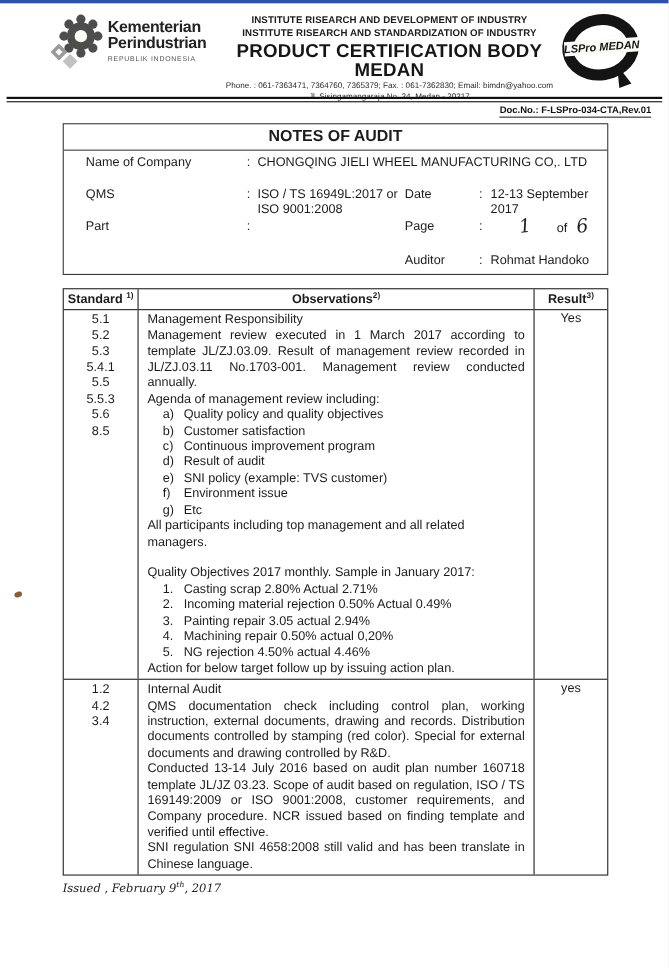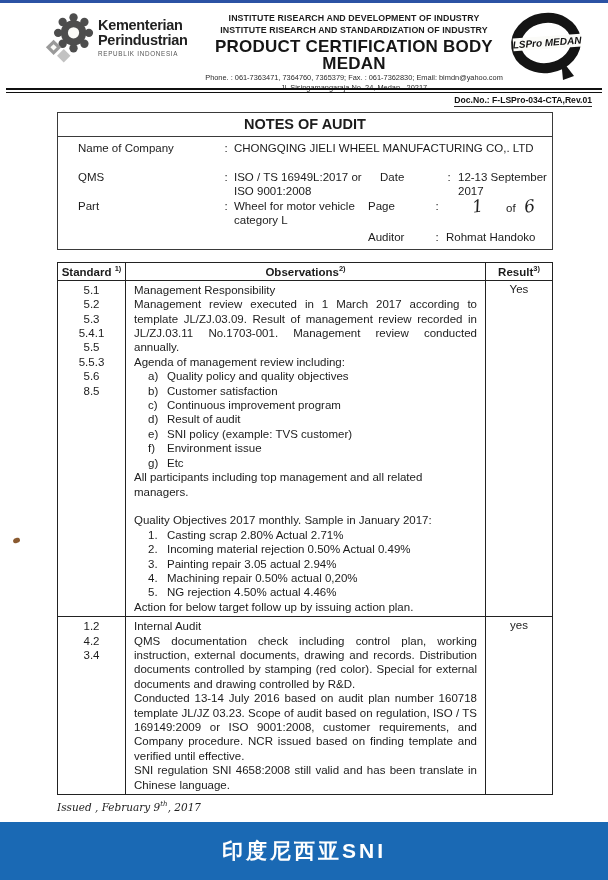--- a/index.html
+++ b/index.html
@@ -137,27 +137,23 @@
       <span class="sep">:</span>
       <span class="val">
         <div>ISO / TS 16949L:2017 or</div>
         <div>ISO  9001:2008</div>
       </span>
     </div>
 
     <div class="f-row fl" style="top:86px; left:20px;">
       <span class="lbl">Part</span>
       <span class="sep">:</span>
-      <span class="val">
-        <div>Wheel for motor vehicle</div>
-        <div>category L</div>
-      </span>
-    </div>
-
-    <div class="f-row fr" style="top:57px; left:310px;margin-left:12px;">
+    </div>
+
+    <div class="f-row fr" style="top:57px; left:310px;">
       <span class="lbl">Date</span>
       <span class="sep">:</span>
       <span class="val">12-13 September 2017</span>
     </div>
 
     <div class="f-row fr" style="top:86px; left:310px;">
       <span class="lbl">Page</span>
       <span class="sep">:</span>
       <span class="val">
         <span class="hand" style="margin-left:26px;">1</span>
@@ -266,16 +262,13 @@
       <div class="c-res">yes</div>
     </div>
   </div>
 
   <div class="issued">
     <span>Issued , February 9</span><sup>th</sup><span>, 2017</span>
   </div>
 
   <div class="speck"></div>
 
-  <div class="banner">
-    <span class="txt">印度尼西亚SNI</span>
-  </div>
 </div>
 
 </body></html>

